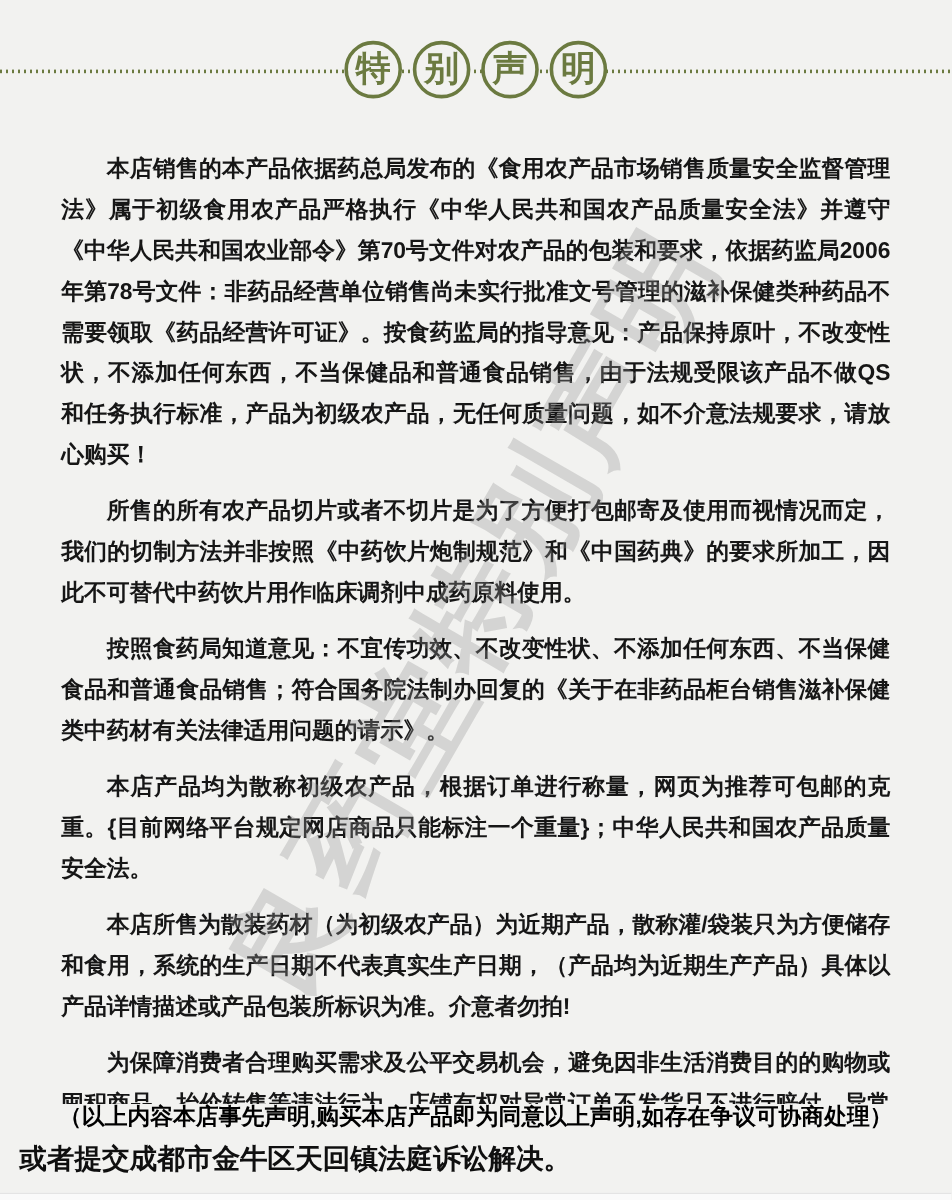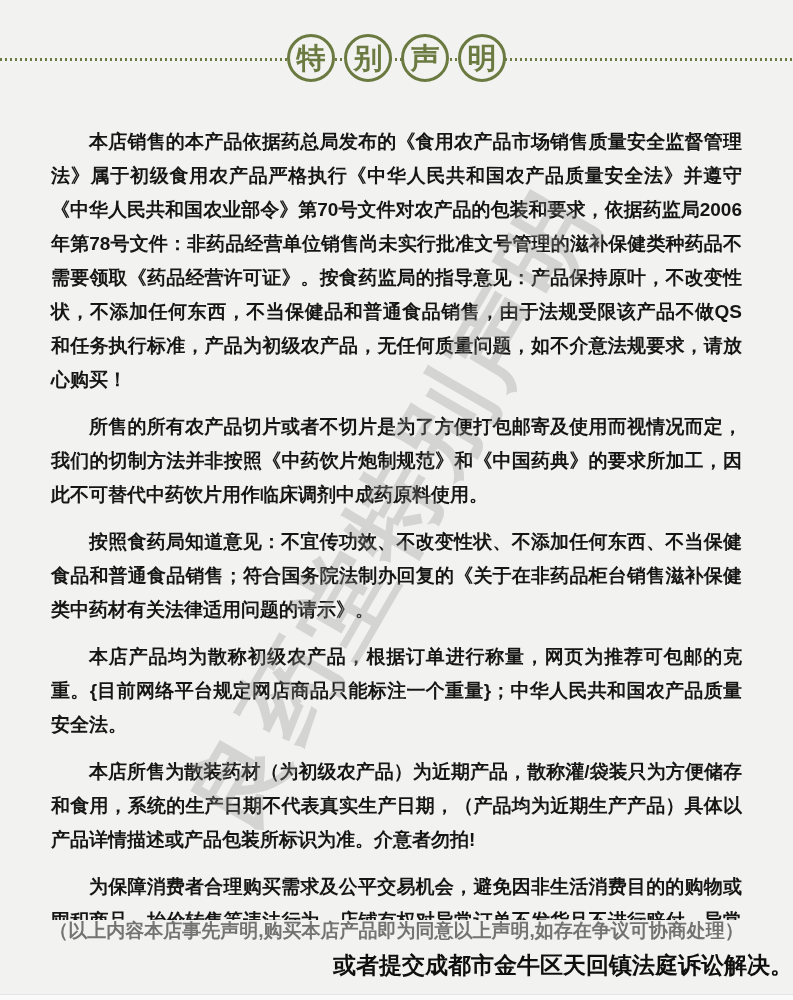--- a/index.html
+++ b/index.html
@@ -36,25 +36,25 @@
     overflow:hidden; z-index:2;
   }
   .content p {
     margin:13px;
     font-size:19px; font-weight:700; color:#161616;
     line-height:34px; text-align:justify; text-indent:2em;
   }
 
   .red-note {
     position:absolute; top:918px; left:0; right:0; z-index:2;
-    text-align:center; color:#737373; font-size:19px; font-weight:700;
+    text-align:center; color:#000000; font-size:19px; font-weight:700;
   }
   .footer-line {
     position:absolute; top:950px; left:0; right:0; z-index:2;
-    text-align:right; color:#0f0f0f; font-size:23px; font-weight:700;
+    text-align:left; color:#0f0f0f; font-size:23px; font-weight:700;padding-left:16px;
   }
 
   
   .watermark {
     position:absolute; left:50%; top:51%;
     transform:translate(-50%,-50%) rotate(-60deg);
     font-size:95px; font-weight:700; letter-spacing:8px;
     color:rgba(150,150,150,0.32);
     white-space:nowrap; z-index:3; pointer-events:none;
   }

